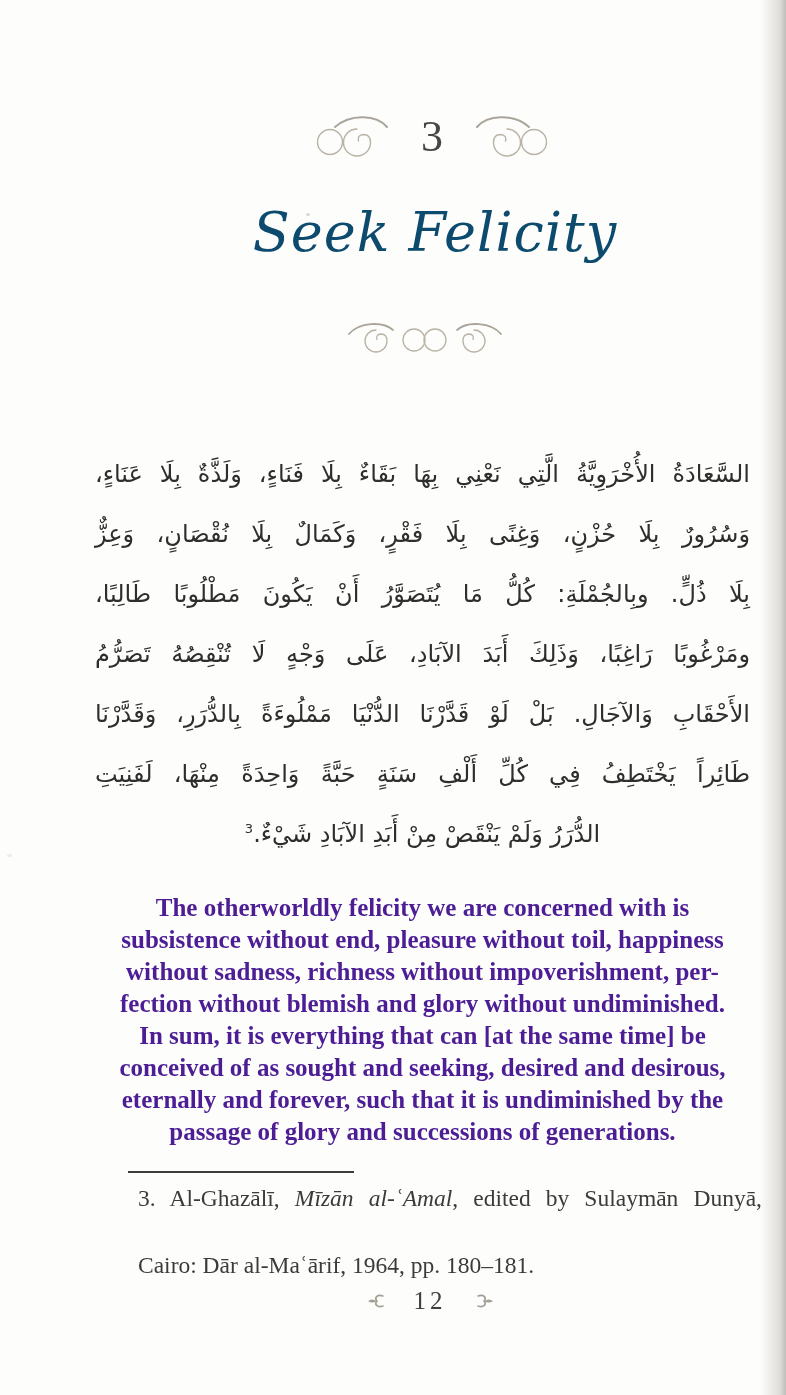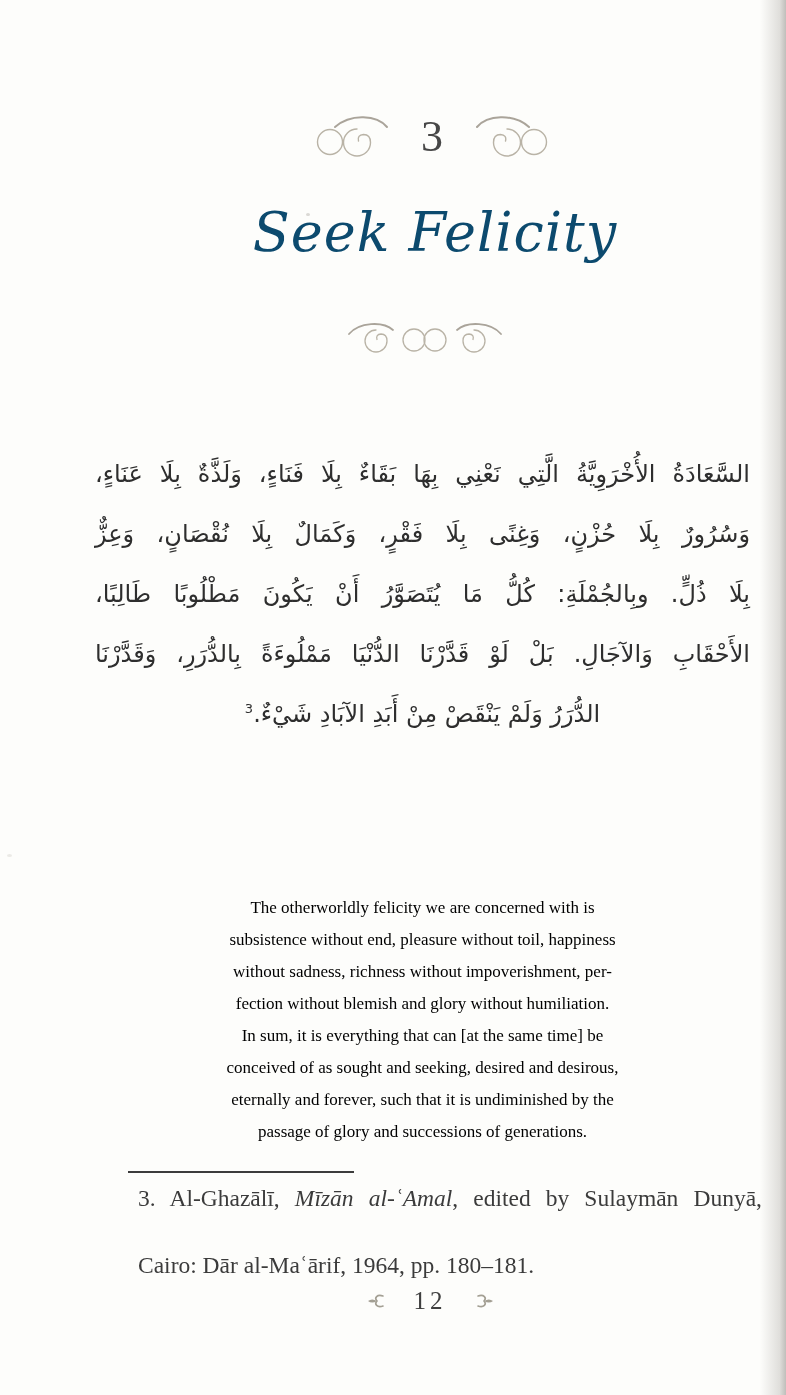--- a/index.html
+++ b/index.html
@@ -55,21 +55,21 @@
     height:60px;line-height:60px;
     text-align:justify;text-align-last:justify;
     white-space:normal;overflow:visible;
   }
   .ar-line.centered{text-align:center;text-align-last:center;}
   .ar-line sup{font-size:13px;line-height:0;color:#2e2e2e;}
 
   
   .translation{
     position:absolute;top:892px;left:95px;width:655px;
-    font-size:17px;line-height:32px;color:#000000;
+    font-size:25px;line-height:32px;color:#4c1d95;font-weight:bold;
   }
   .translation .t-line{text-align:center;white-space:nowrap;}
 
   
   .fn-rule{
     position:absolute;top:1171px;left:128px;width:226px;height:2px;
     background:#3c3c3c;
   }
   .footnote{
     position:absolute;top:1182px;left:138px;width:624px;
@@ -121,29 +121,31 @@
       <circle cx="92" cy="22" r="11"></circle>
       <path d="M114 12 C 124 3 148 4 158 16" stroke="#aaa49a" stroke-width="1.8"></path>
       <path d="M131 12 a11 11 0 1 1 -11 11 q0 -7 6 -7 q5.5 0.5 4 5.5"></path>
     </svg>
   </div>
 
   <div class="arabic" dir="rtl" lang="ar">
     <div class="ar-line">السَّعَادَةُ الأُخْرَوِيَّةُ الَّتِي نَعْنِي بِهَا بَقَاءٌ بِلَا فَنَاءٍ، وَلَذَّةٌ بِلَا عَنَاءٍ،</div>
     <div class="ar-line">وَسُرُورٌ بِلَا حُزْنٍ، وَغِنًى بِلَا فَقْرٍ، وَكَمَالٌ بِلَا نُقْصَانٍ، وَعِزٌّ</div>
     <div class="ar-line">بِلَا ذُلٍّ. وبِالجُمْلَةِ: كُلُّ مَا يُتَصَوَّرُ أَنْ يَكُونَ مَطْلُوبًا طَالِبًا،</div>
+    <div class="ar-line">ومَرْغُوبًا رَاغِبًا، وَذَلِكَ أَبَدَ الآبَادِ، عَلَى وَجْهٍ لَا تُنْقِصُهُ تَصَرُّمُ</div>
     <div class="ar-line">الأَحْقَابِ وَالآجَالِ. بَلْ لَوْ قَدَّرْنَا الدُّنْيَا مَمْلُوءَةً بِالدُّرَرِ، وَقَدَّرْنَا</div>
+    <div class="ar-line">طَائِراً يَخْتَطِفُ فِي كُلِّ أَلْفِ سَنَةٍ حَبَّةً وَاحِدَةً مِنْهَا، لَفَنِيَتِ</div>
     <div class="ar-line centered"><span>الدُّرَرُ وَلَمْ يَنْقَصْ مِنْ أَبَدِ الآبَادِ شَيْءٌ.</span><sup>3</sup></div>
   </div>
 
   <div class="translation">
     <div class="t-line">The otherworldly felicity we are concerned with is</div>
     <div class="t-line">subsistence without end, pleasure without toil, happiness</div>
     <div class="t-line">without sadness, richness without impoverishment, per-</div>
-    <div class="t-line">fection without blemish and glory without humiliation.</div>
+    <div class="t-line">fection without blemish and glory without undiminished.</div>
     <div class="t-line">In sum, it is everything that can [at the same time] be</div>
     <div class="t-line">conceived of as sought and seeking, desired and desirous,</div>
     <div class="t-line">eternally and forever, such that it is undiminished by the</div>
     <div class="t-line">passage of glory and successions of generations.</div>
   </div>
 
   <div class="fn-rule"></div>
   <div class="footnote">
     <div class="fn-l1"><span>3.</span> <span>Al-Ghazālī,</span> <i>Mīzān al-ʿAmal</i><span>, edited by Sulaymān Dunyā,</span></div>
     <div class="fn-l2">Cairo: Dār al-Maʿārif, 1964, pp. 180–181.</div>

